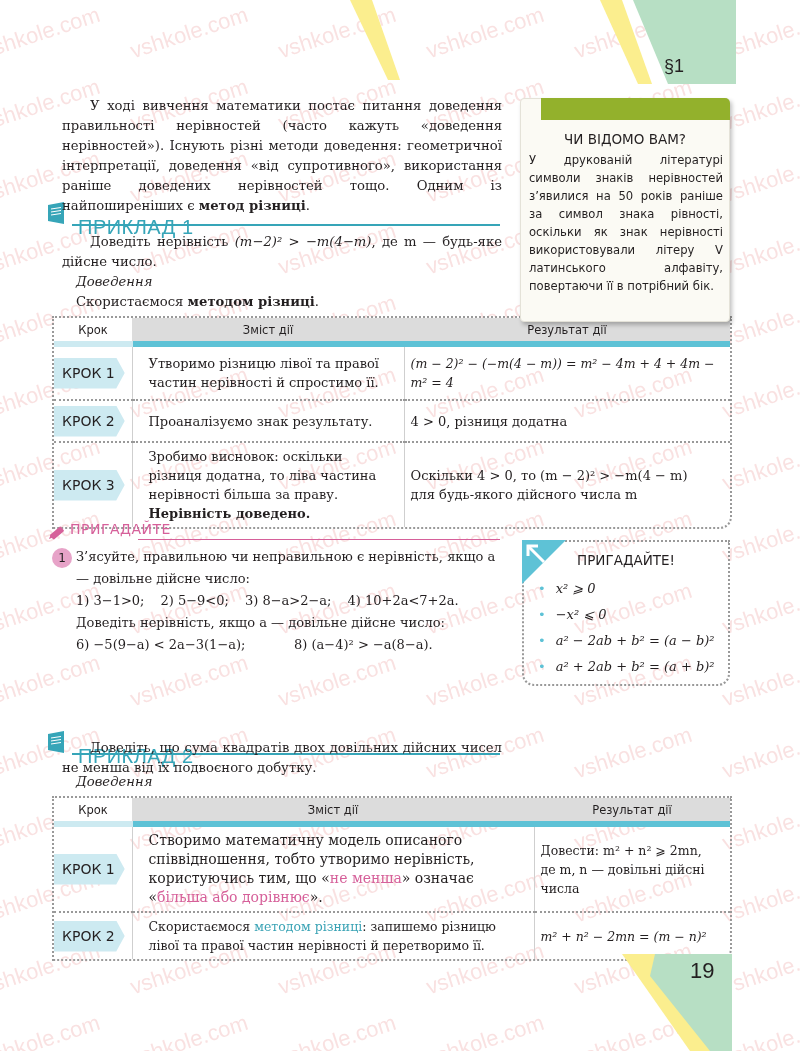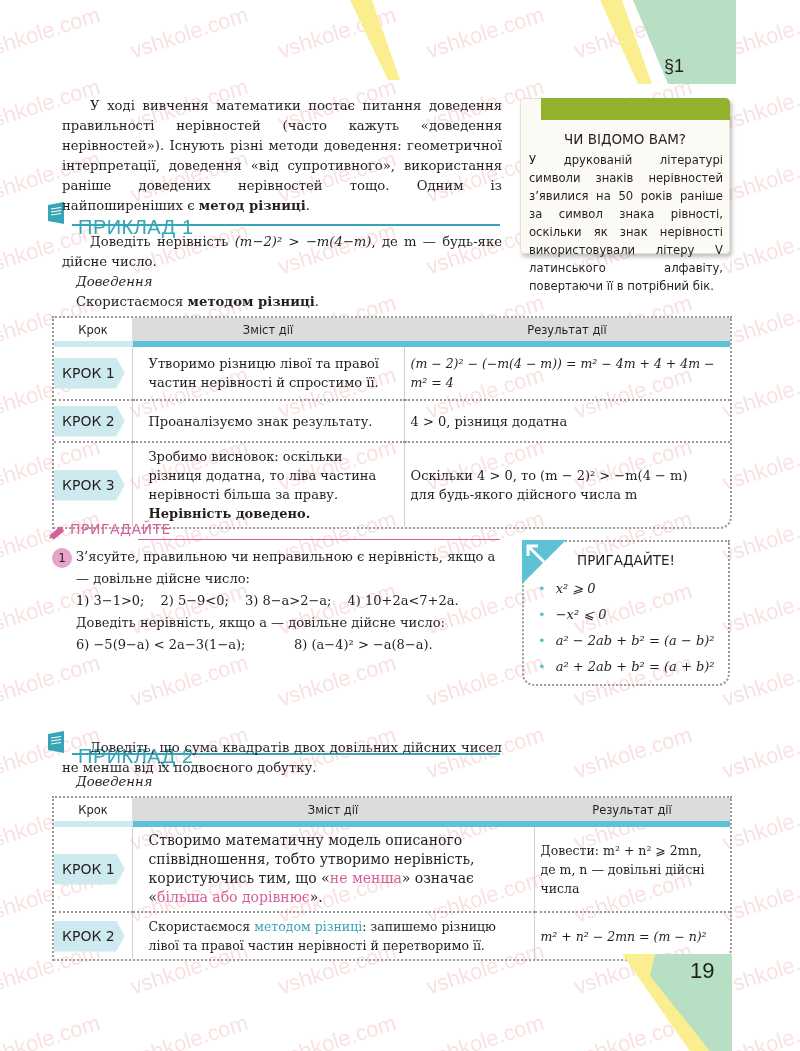--- a/index.html
+++ b/index.html
@@ -16,21 +16,21 @@
 
   .content { position: absolute; z-index: 2; }
   .para { font-size: 13.2px; line-height: 20px; text-align: justify; }
   .indent { text-indent: 28px; }
   .bold { font-weight: bold; }
   .ital { font-style: italic; }
   .math { font-family: "DejaVu Serif", serif; font-style: italic; }
 
   .intro { left: 62px; top: 96px; width: 440px; }
 
-  .did-you-know { left: 520px; top: 98px; width: 210px; height: 156px; background: #fbfaf4; border: 1px solid #e4e2d8; border-radius: 4px; box-shadow: 2px 3px 4px rgba(0,0,0,0.25); }
+  .did-you-know { left: 520px; top: 98px; width: 210px; height: 224px; background: #fbfaf4; border: 1px solid #e4e2d8; border-radius: 4px; box-shadow: 2px 3px 4px rgba(0,0,0,0.25); }
   .dyk-tab { position: absolute; left: 20px; top: -1px; right: -1px; height: 22px; background: #93b12c; border-radius: 0 5px 0 0; }
   .dyk-title { position: absolute; left: 0; right: 0; top: 32px; text-align: center; font-family: "DejaVu Sans", sans-serif; font-size: 13.5px; color: #231f20; }
   .dyk-text { position: absolute; left: 8px; right: 6px; top: 52px; font-family: "DejaVu Sans", sans-serif; font-size: 11.6px; line-height: 18px; text-align: justify; }
 
   .example-head { position: absolute; left: 48px; width: 452px; height: 26px; }
   .ex-icon { position: absolute; left: 0; top: 2px; width: 20px; height: 22px; }
   .ex-title { position: absolute; left: 30px; top: 16px; font-family: Liberation Sans, sans-serif; font-size: 20px; color: #36a5b8; letter-spacing: 0.5px; }
   .ex-line { position: absolute; left: 24px; right: 0; bottom: 0; height: 2px; background: #36a5b8; }
 
   .table-wrap { position: absolute; left: 52px; width: 680px; border: 2px dotted #999; border-radius: 0 0 12px 0; }

